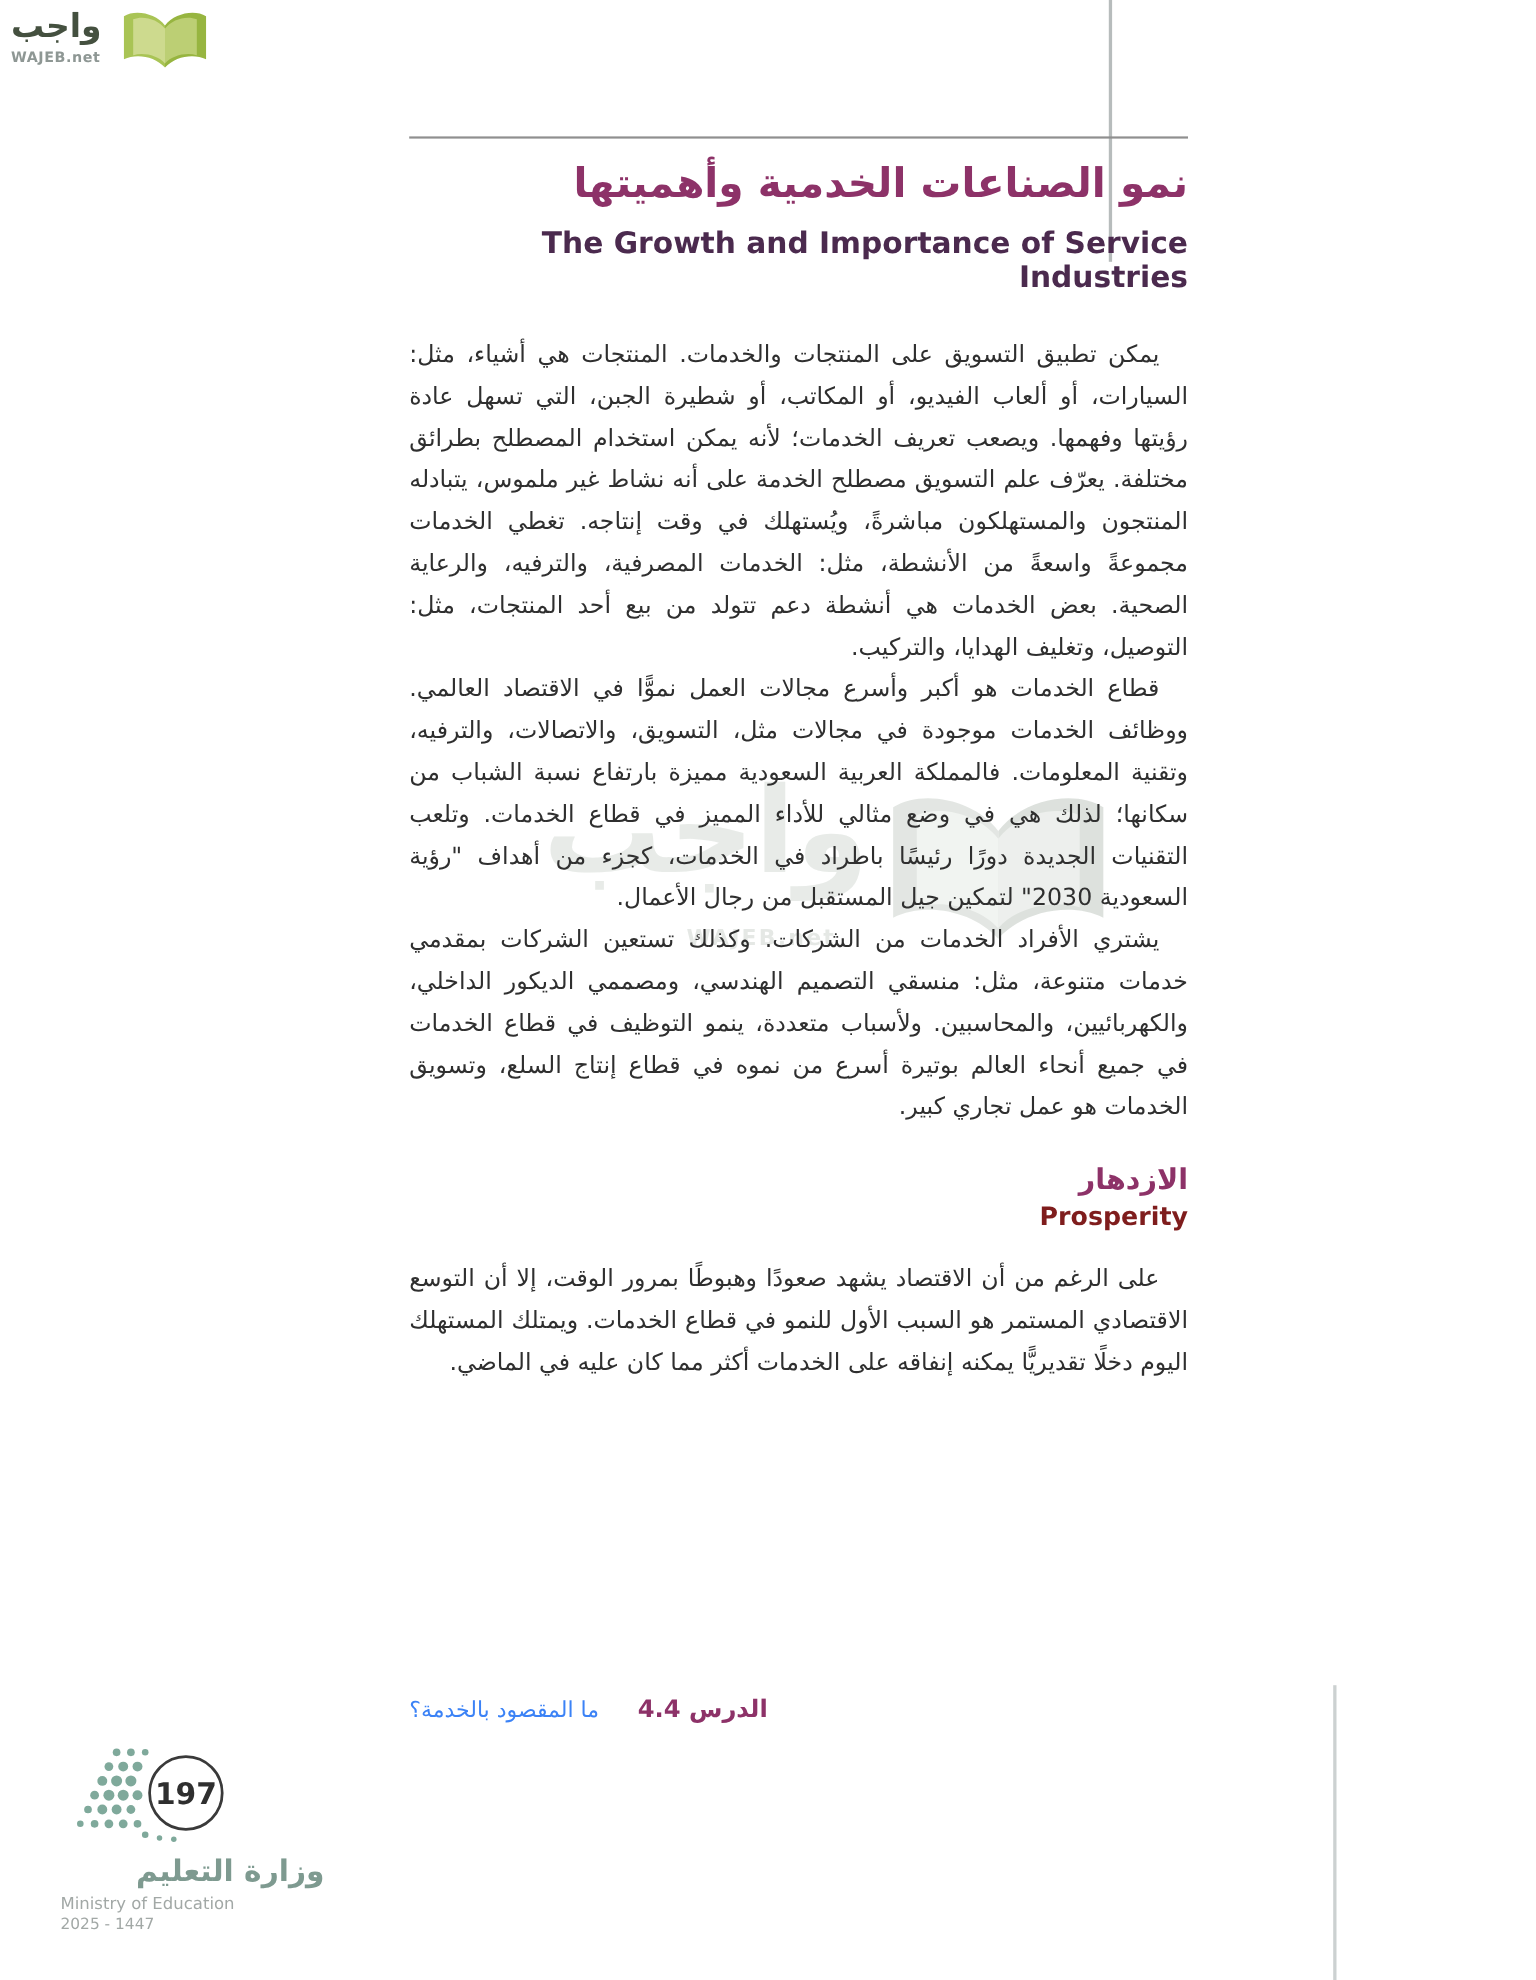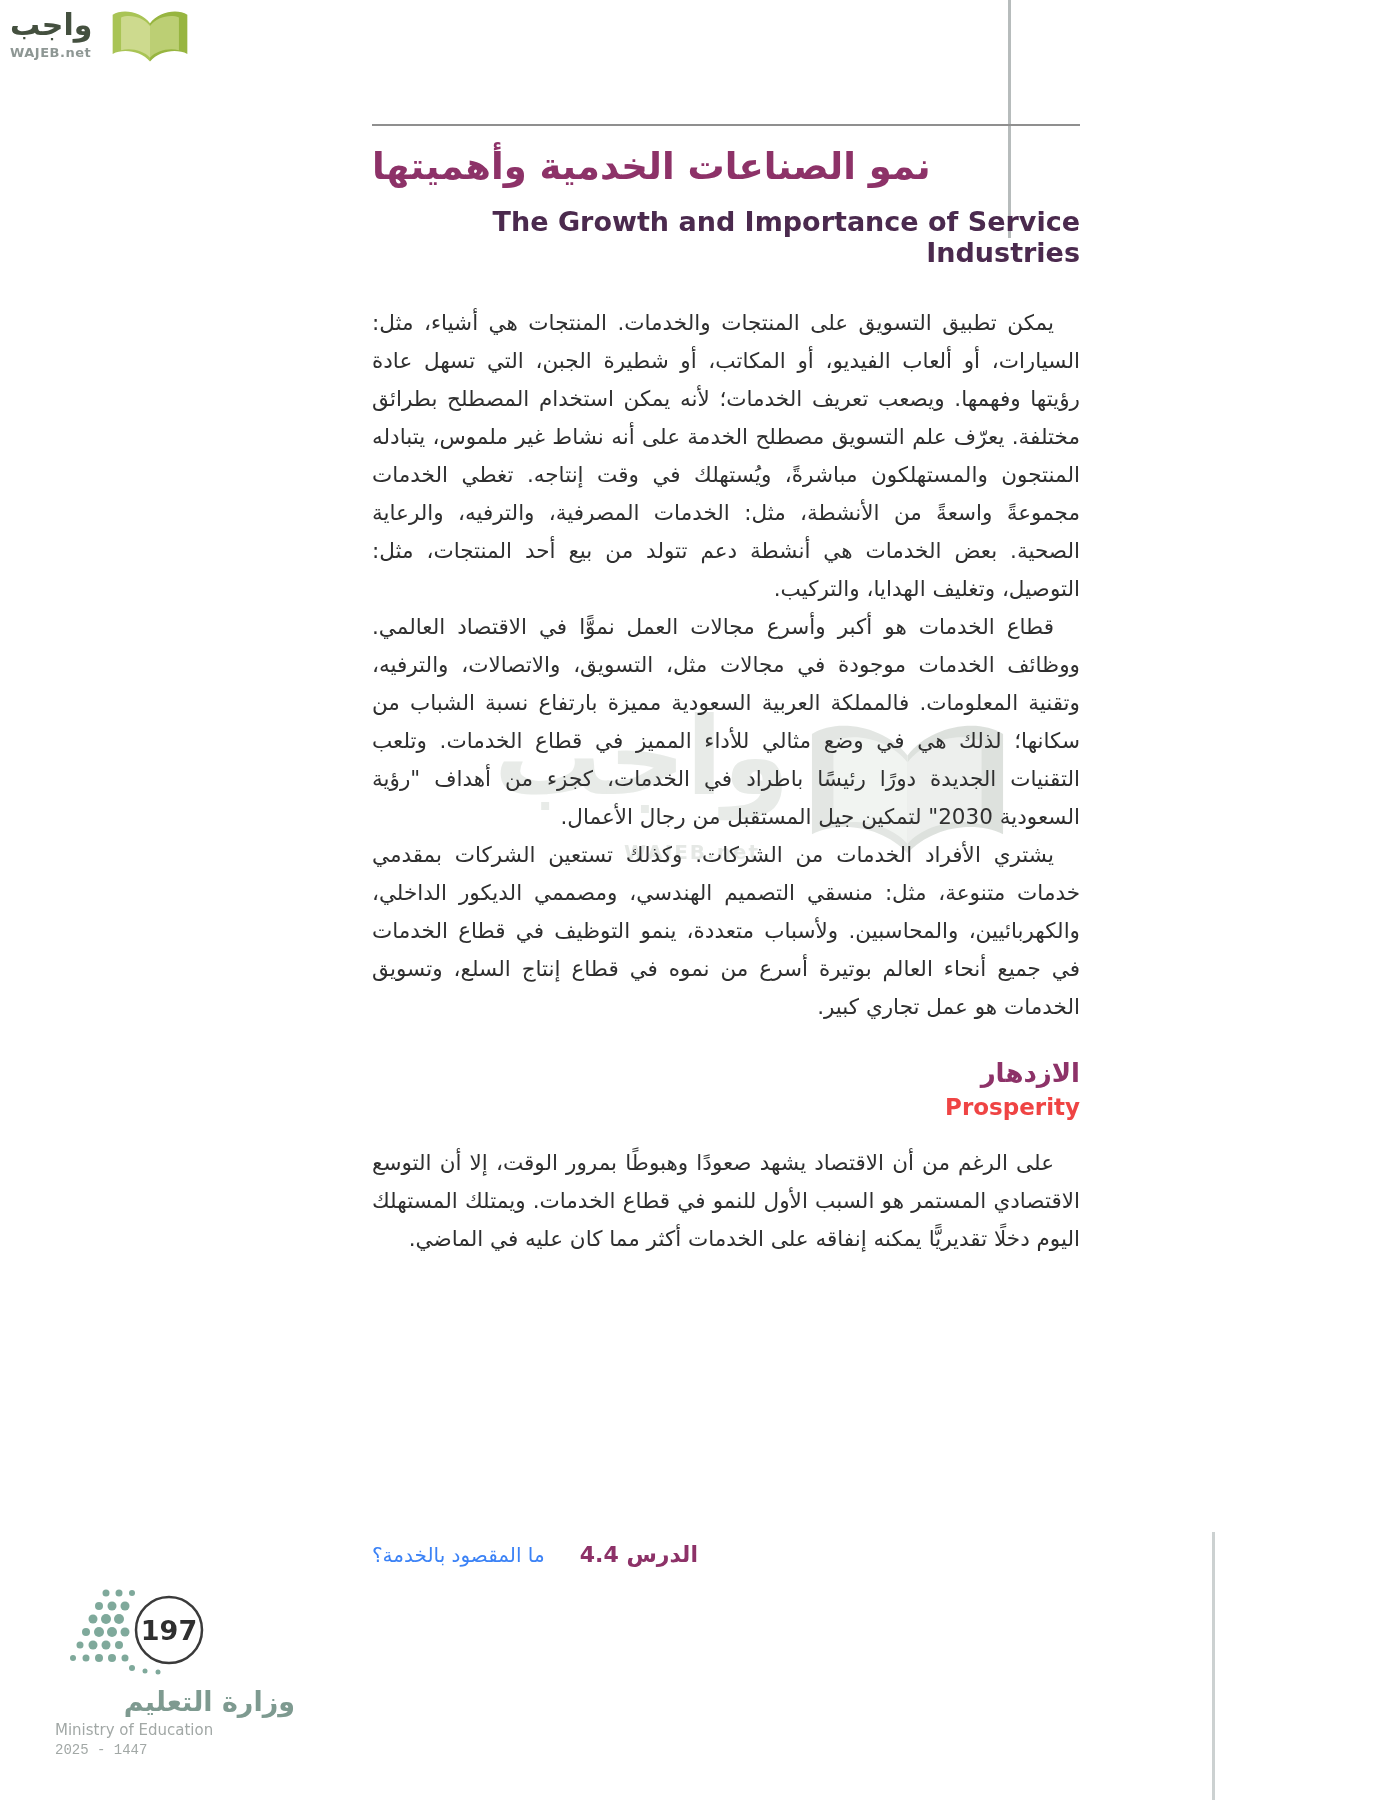--- a/index.html
+++ b/index.html
@@ -25,37 +25,37 @@
   
   .watermark { position:absolute; left:540px; top:712px; width:475px; height:190px; opacity:.38; z-index:0; pointer-events:none; }
   .wm-ar { position:absolute; right:225px; top:-18px; font-size:108px; font-weight:bold; color:#c3ccc3; }
   .wm-book { position:absolute; right:0; top:0; }
   .wm-site { position:absolute; right:255px; top:128px; font-size:20px; font-weight:bold; color:#bcc4bc; letter-spacing:2px; }
 
   
   .content { position:absolute; left:372px; top:116px; width:708px; z-index:1; }
   .section-number { direction:ltr; text-align:right; font-size:30px; font-weight:bold; color:#4b2a4e; letter-spacing:1px; }
   .title-rule { height:2px; background:#8f8f8f; margin:8px 0 18px; }
-  .title-ar { direction:rtl; text-align:left; font-size:37px; font-weight:bold; color:#8d3268; margin-bottom:16px; line-height:1.25; }
+  .title-ar { direction:rtl; text-align:right; font-size:37px; font-weight:bold; color:#8d3268; margin-bottom:16px; line-height:1.25; }
   .title-en { direction:ltr; text-align:right; font-size:27px; font-weight:bold; color:#4b2a4e; margin-bottom:36px; }
   .body-text { direction:rtl; text-align:justify; font-size:21.5px; line-height:38px; color:#2f2f2f; }
   .body-text p { margin:0; text-indent:26px; }
   .sub-ar { direction:rtl; text-align:right; font-size:26px; font-weight:bold; color:#8d3268; margin:32px 0 6px; }
-  .sub-en { direction:ltr; text-align:right; font-size:23px; font-weight:bold; color:#ef4444; margin:0 0 24px; }
+  .sub-en { direction:ltr; text-align:right; font-size:23px; font-weight:bold; color:#7f1d1d; margin:0 0 24px; }
 
   
   .lesson-ref { position:absolute; left:372px; top:1542px; direction:rtl; z-index:1; white-space:nowrap; }
   .lesson-label { font-size:22px; font-weight:bold; color:#8d3268; margin-inline-end:30px; }
   .lesson-question { font-size:20px; color:#3b82f6; }
 
   
   .ministry { position:absolute; left:55px; top:1580px; width:240px; z-index:1; }
   .ministry-ar { font-size:27px; font-weight:bold; color:#7e9a90; margin-top:2px; letter-spacing:1px; direction:rtl; text-align:right; }
   .ministry-en { font-size:15px; color:#a2a8a6; margin-top:4px; }
-  .ministry-edition { font-size:14px; color:#a2a8a6; margin-top:3px; direction:ltr;font-family:Liberation Mono, monospace; }
+  .ministry-edition { font-size:14px; color:#a2a8a6; margin-top:3px; direction:ltr; }
 </style>
 </head>
 <body>
 
 <div class="page">
 
   <div class="rule-top-right"></div>
   <div class="rule-bottom-right"></div>
 
   <div class="wajeb-header">

